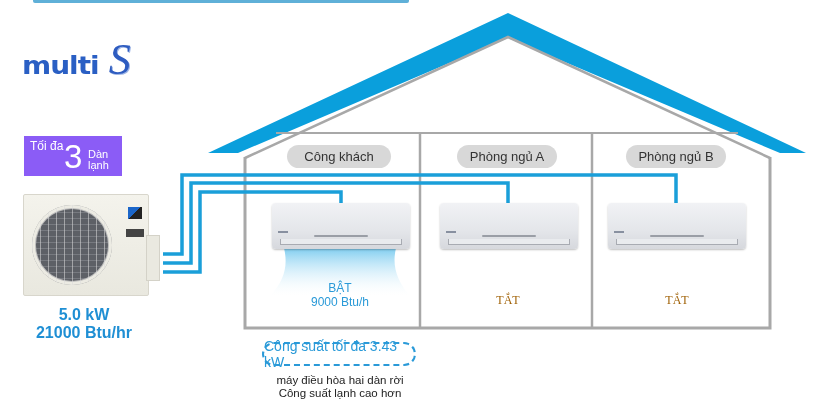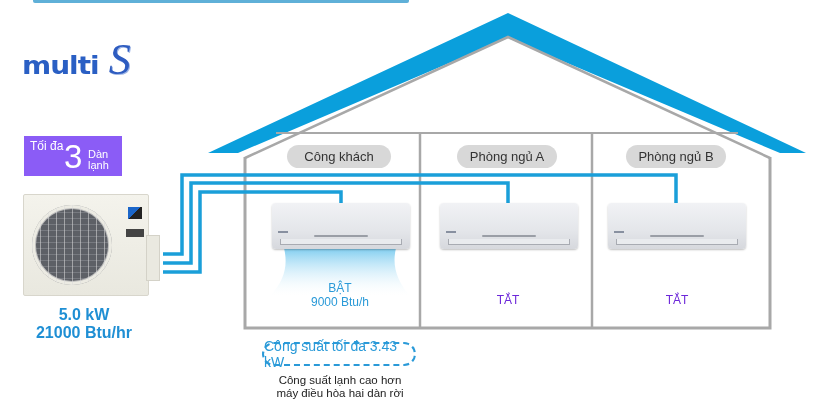--- a/index.html
+++ b/index.html
@@ -9,21 +9,21 @@
   .logo { left:22px; top:36px; height:44px; display:flex; align-items:flex-end; }
   .logo-multi { font-family:"DejaVu Sans", sans-serif; font-weight:bold; font-size:28px; color:#2a5fc4; letter-spacing:-1px; line-height:1; transform:scaleY(0.9); text-transform:lowercase; }
   .logo-s { font-family:"Liberation Serif", serif; font-style:italic; font-size:44px; color:#2e5cc0; margin-left:10px; line-height:0.9; text-shadow:1px 1px 0 #9fb6e6; }
   .badge { left:24px; top:136px; width:98px; height:40px; background:#8b5cf6; border-radius:0; color:#fff; }
   .badge-pre { position:absolute; left:6px; top:3px; font-size:12px; }
   .badge-num { position:absolute; left:40px; top:4px; font-size:33px; line-height:1; font-weight:normal; }
   .badge-post { position:absolute; left:64px; top:13px; font-size:11px; line-height:11px; }
   .cap-kw { left:24px; top:306px; width:120px; text-align:center; color:#1f8fd4; font-weight:bold; font-size:16px; line-height:18px; }
   .pill { height:23px; border-radius:12px; background:#d8d8d8; color:#333; font-size:13px; display:flex; align-items:center; justify-content:center; }
   .status-on { color:#2a9ad8; font-size:12px; text-align:center; line-height:14px; }
-  .status-off { color:#6d28d9; font-size:12px; text-align:center; }
+  .status-off { color:#a16207; font-size:12px; text-align:center;font-family:Liberation Serif, serif; }
   .dashed { left:262px; top:342px; width:154px; height:24px; border:2px dashed #2a9ad8; border-radius:14px; color:#2a9ad8; font-size:14px; display:flex; align-items:center; justify-content:center; box-sizing:border-box; }
   .note { left:262px; top:374px; width:156px; text-align:center; color:#222; font-size:11.5px; line-height:13px; }
   .indoor { width:138px; height:46px; border-radius:4px; background:linear-gradient(180deg,#f1f2f5 0%,#e4e6ea 60%,#d6d8dd 100%); box-shadow:0 1px 2px rgba(0,0,0,0.25); }
   .indoor .vent { position:absolute; left:8px; right:8px; bottom:4px; height:5px; border:1px solid #a8abb2; border-top:none; background:#e9ebee; }
   .indoor .grille { position:absolute; left:42px; right:42px; bottom:12px; height:2px; background:#9a9ea6; border-radius:2px; }
   .indoor .brand { position:absolute; left:6px; bottom:16px; width:10px; height:2px; background:#8890a0; }
   .outdoor { left:23px; top:194px; width:124px; height:100px; background:linear-gradient(180deg,#f4f3ec,#e9e8df); border:1px solid #d8d6cc; border-radius:2px; }
   .fan { position:absolute; left:8px; top:10px; width:80px; height:80px; border-radius:50%; background:repeating-linear-gradient(0deg,#777a80 0 1px,#5d6066 1px 6px),#5d6066; box-shadow:inset 0 0 0 3px #ecebe3, inset 0 0 0 4px #bbb; overflow:hidden; }
   .fan::after { content:""; position:absolute; inset:0; background:repeating-linear-gradient(90deg,rgba(220,220,220,0.55) 0 1px,transparent 1px 8px); }
   .dlogo { position:absolute; left:104px; top:12px; width:14px; height:12px; background:linear-gradient(135deg,#1b66c9 50%,#222 50%); }
@@ -109,15 +109,15 @@
 
 <div class="abs status-on" style="left:280px;top:281px;width:120px;">
   <div>BẬT</div>
   <div>9000 Btu/h</div>
 </div>
 <div class="abs status-off" style="left:448px;top:293px;width:120px;">TẮT</div>
 <div class="abs status-off" style="left:617px;top:293px;width:120px;">TẮT</div>
 
 <div class="abs dashed">Công suất tối đa 3.43 kW</div>
 <div class="abs note">
+  <div>máy điều hòa hai dàn rời</div>
   <div>Công suất lạnh cao hơn</div>
-  <div>máy điều hòa hai dàn rời</div>
 </div>
 
 </body></html>

